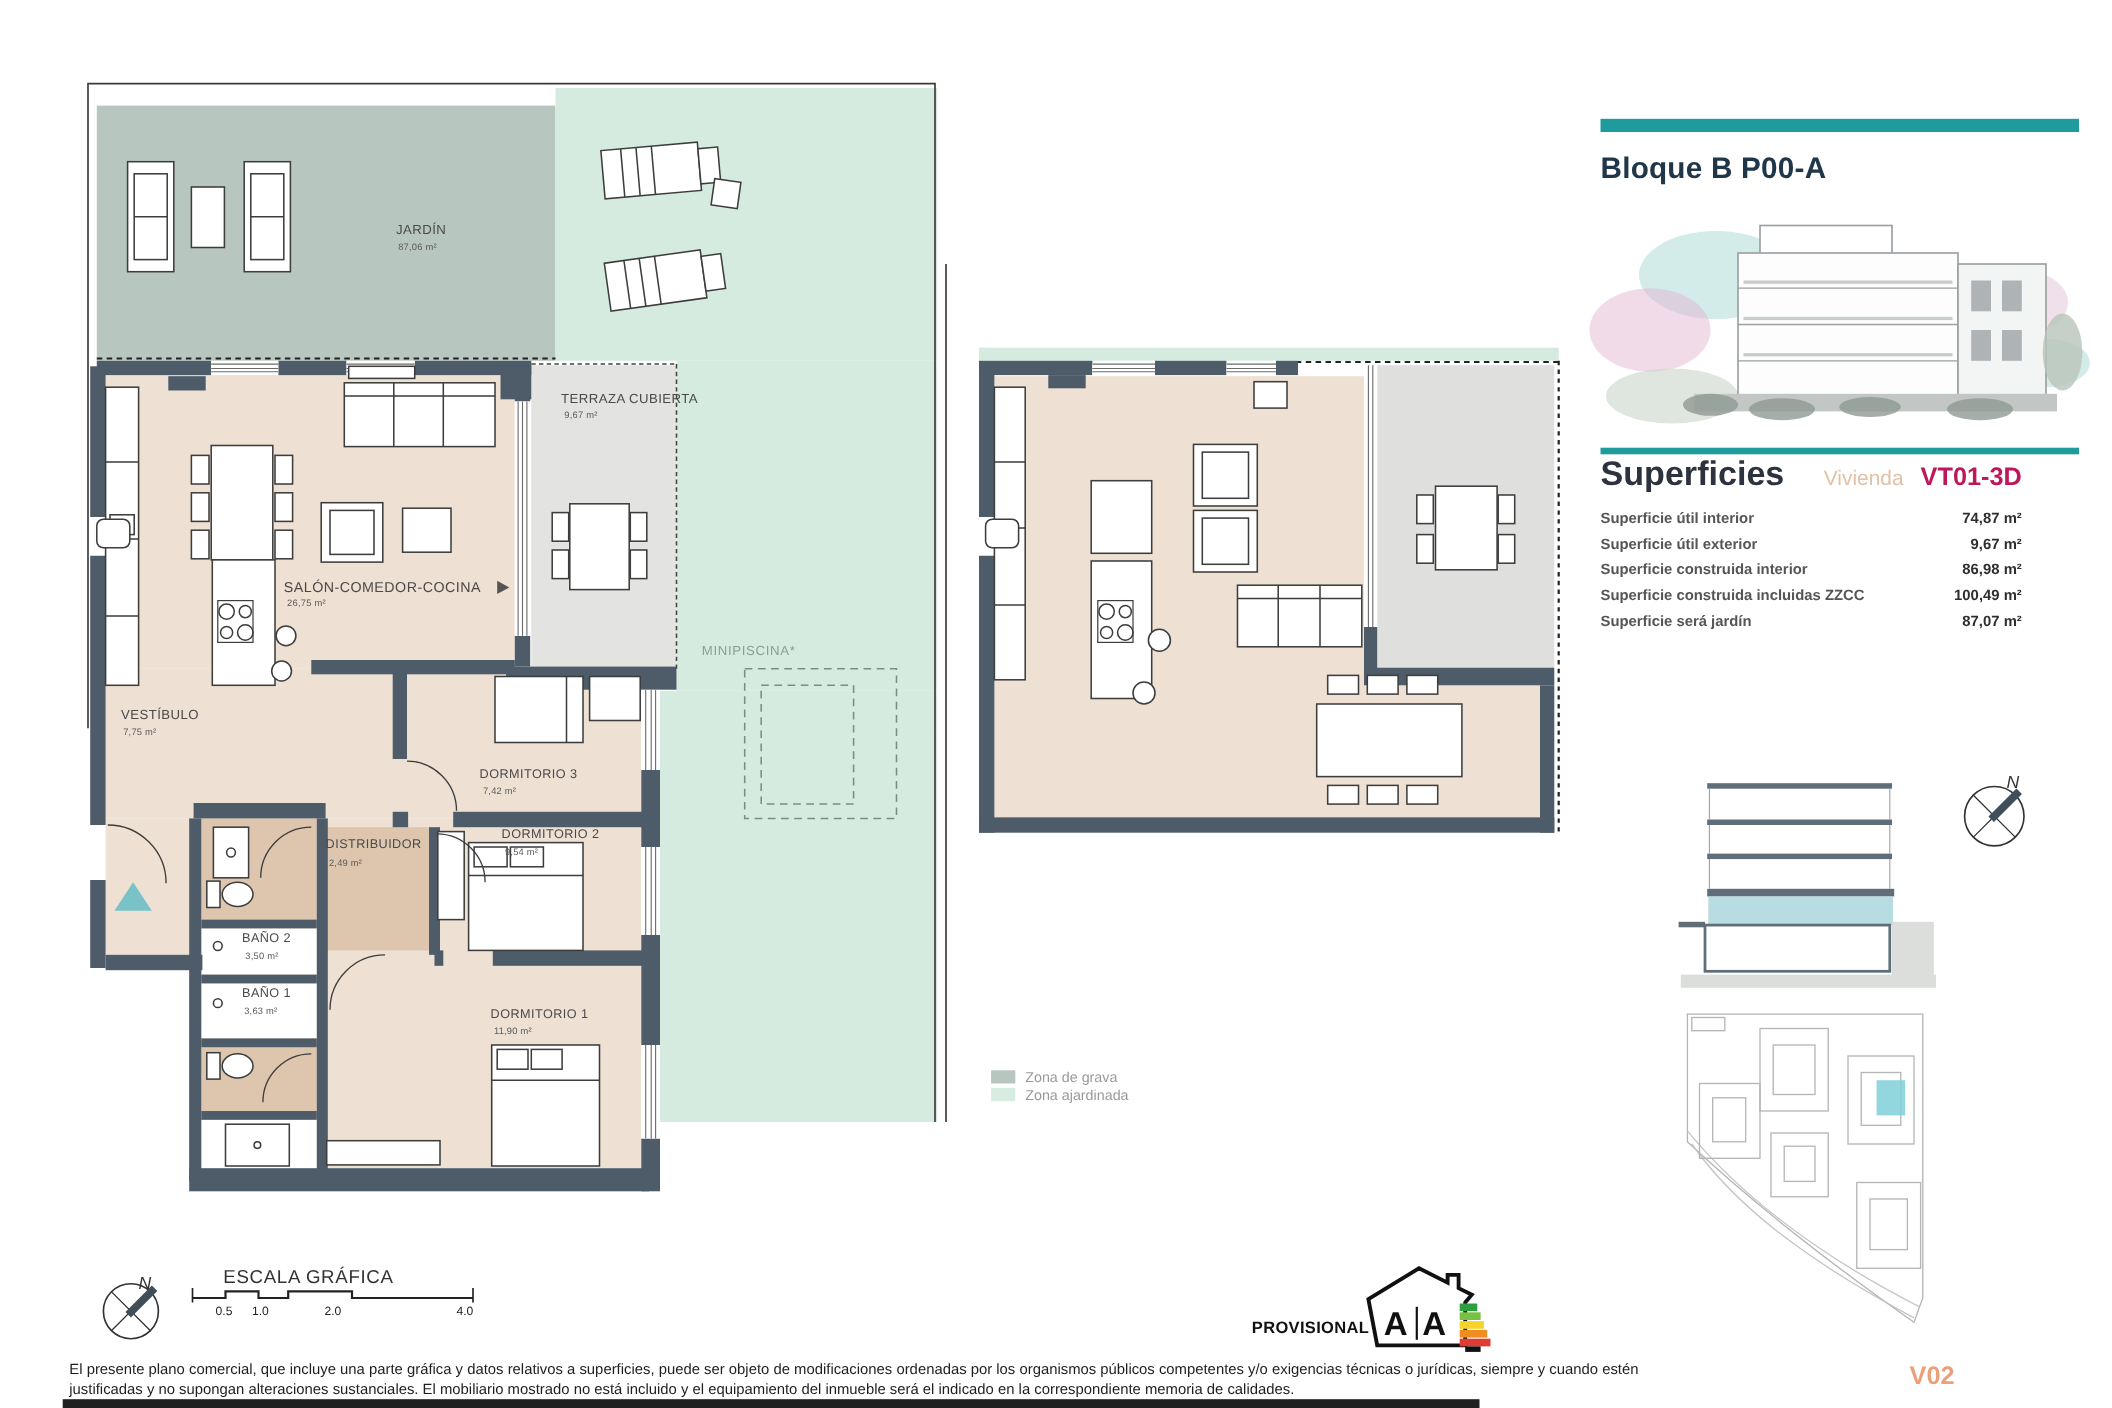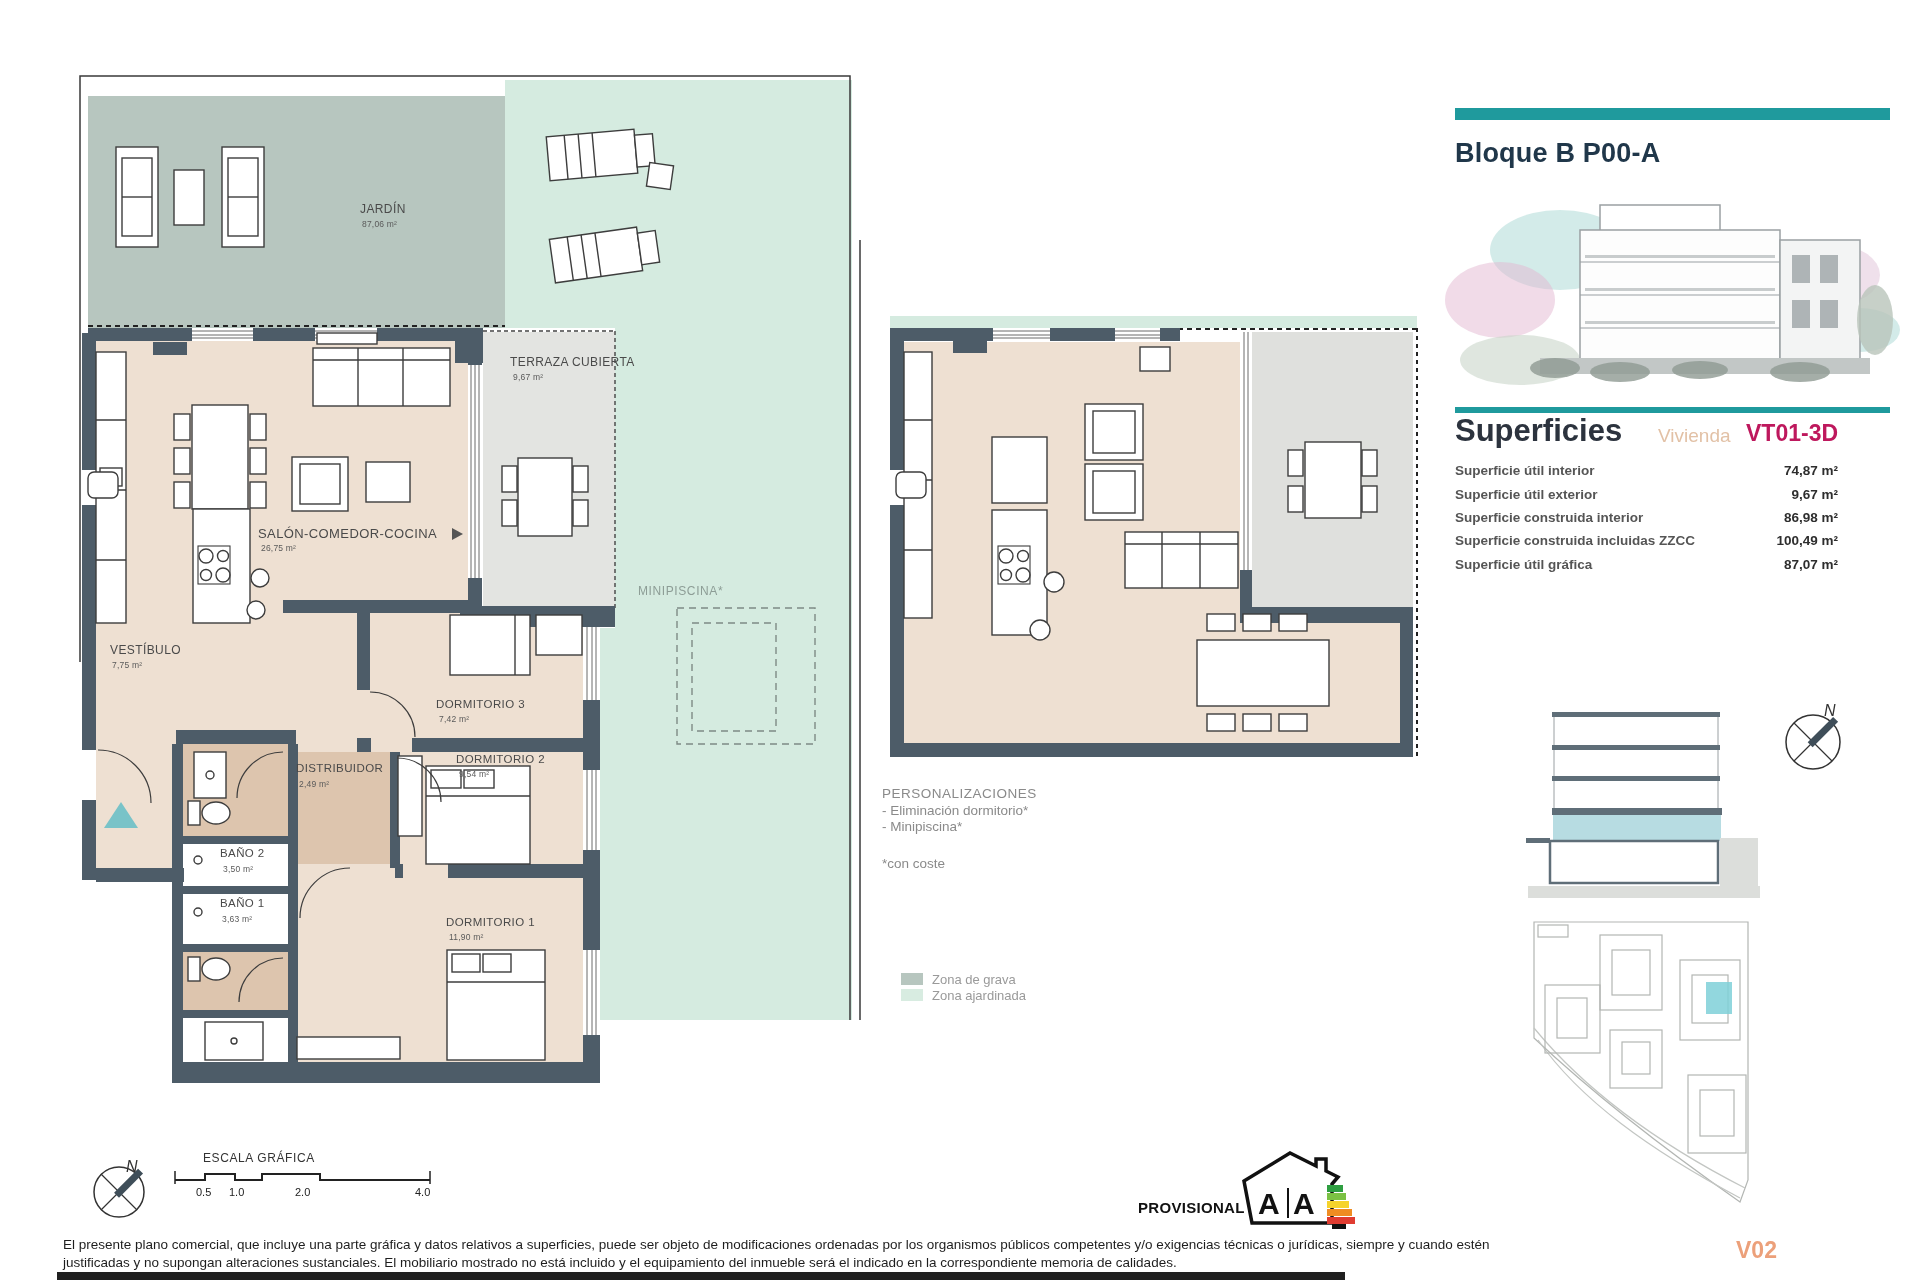--- a/index.html
+++ b/index.html
@@ -17,21 +17,21 @@
   .sup-code{position:absolute;left:1746px;top:420px;font-size:23px;font-weight:bold;color:#be185d;}
   .sup-table{position:absolute;left:1455px;top:459px;width:383px;z-index:5;}
   .sup-row{display:flex;justify-content:space-between;height:23.4px;align-items:center;font-weight:bold;}
   .sup-row .l{font-size:13.5px;color:#555;}
   .sup-row .v{font-size:13.5px;color:#2e2e2e;}
   .pers{position:absolute;left:882px;top:786px;z-index:5;color:#8a8a8a;font-size:13.5px;line-height:16.5px;}
   .legend{position:absolute;left:886px;top:971px;z-index:5;}
   .legend .row{display:flex;align-items:center;height:16px;margin-left:15px;}
   .legend .sw{width:22px;height:12px;margin-right:9px;}
   .legend .tx{font-size:13px;color:#9a9a9a;}
-  .esc-title{position:absolute;left:203px;top:1151px;font-size:12px;color:#333;letter-spacing:.6px;z-index:5;}
+  .esc-title{position:absolute;left:203px;top:1151px;font-size:17px;color:#333;letter-spacing:.6px;z-index:5;}
   .tick{position:absolute;font-size:11px;color:#222;z-index:5;}
   .prov{position:absolute;left:1138px;top:1199px;font-size:15px;font-weight:bold;color:#111;letter-spacing:.3px;z-index:5;}
   .disc{position:absolute;left:63px;top:1236px;width:1482px;font-size:13.5px;color:#1e1e1e;line-height:17.5px;z-index:5;}
   .v02{position:absolute;left:1736px;top:1237px;font-size:23px;font-weight:bold;color:#eca07a;z-index:5;}
   .botbar{position:absolute;left:57px;top:1272px;width:1288px;height:8px;background:#202020;z-index:6;}
   svg text{font-family:"Liberation Sans", sans-serif;}
 </style>
 </head>
 <body>
 
@@ -400,27 +400,20 @@
   <div class="area" style="left:449px;top:932px">11,90 m²</div>
 
   <div class="lbl" style="left:220px;top:847px;font-size:11.5px">BAÑO 2</div>
   <div class="area" style="left:223px;top:864px">3,50 m²</div>
 
   <div class="lbl" style="left:220px;top:897px;font-size:11.5px">BAÑO 1</div>
   <div class="area" style="left:222px;top:914px">3,63 m²</div>
 
   <div class="lbl mini" style="left:638px;top:584px">MINIPISCINA*</div>
 
-  <div class="pers">
-    <div style="letter-spacing:.5px">PERSONALIZACIONES</div>
-    <div>- Eliminación dormitorio*</div>
-    <div>- Minipiscina*</div>
-    <div style="height:20px"></div>
-    <div>*con coste</div>
-  </div>
 
   <div class="legend">
     <div class="row">
       <div class="sw" style="background:#b7c6bf"></div>
       <div class="tx">Zona de grava</div>
     </div>
     <div class="row">
       <div class="sw" style="background:#d8ece1"></div>
       <div class="tx">Zona ajardinada</div>
     </div>
@@ -445,21 +438,21 @@
     </div>
     <div class="sup-row">
       <span class="l">Superficie construida interior</span>
       <span class="v">86,98 m²</span>
     </div>
     <div class="sup-row">
       <span class="l">Superficie construida incluidas ZZCC</span>
       <span class="v">100,49 m²</span>
     </div>
     <div class="sup-row">
-      <span class="l">Superficie útil gráfica</span>
+      <span class="l">Superficie será jardín</span>
       <span class="v">87,07 m²</span>
     </div>
   </div>
 
   <div class="v02">V02</div>
 
   <div class="esc-title">ESCALA GRÁFICA</div>
   <div class="tick" style="left:196px;top:1186px">0.5</div>
   <div class="tick" style="left:229px;top:1186px">1.0</div>
   <div class="tick" style="left:295px;top:1186px">2.0</div>

